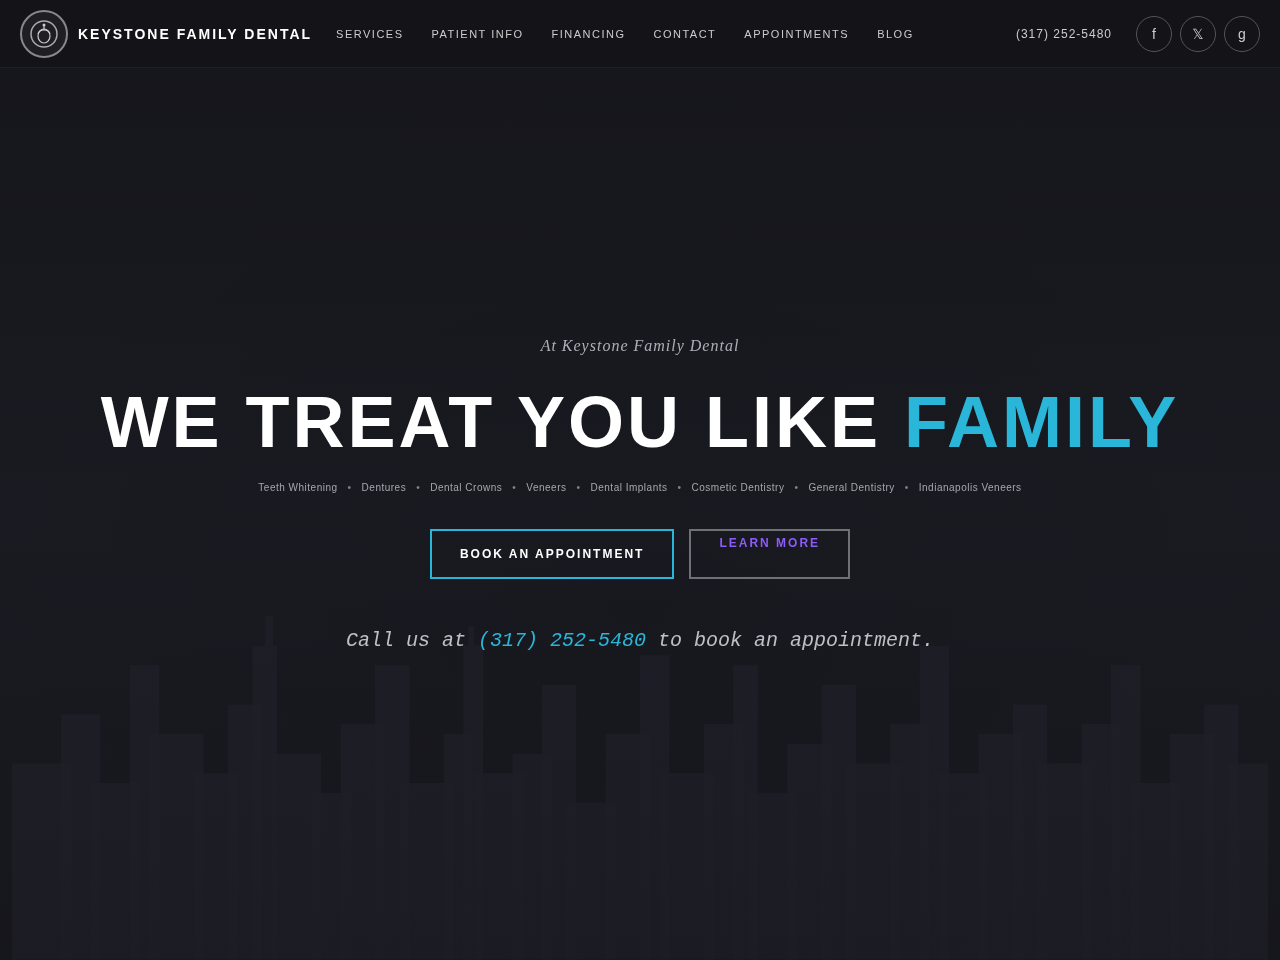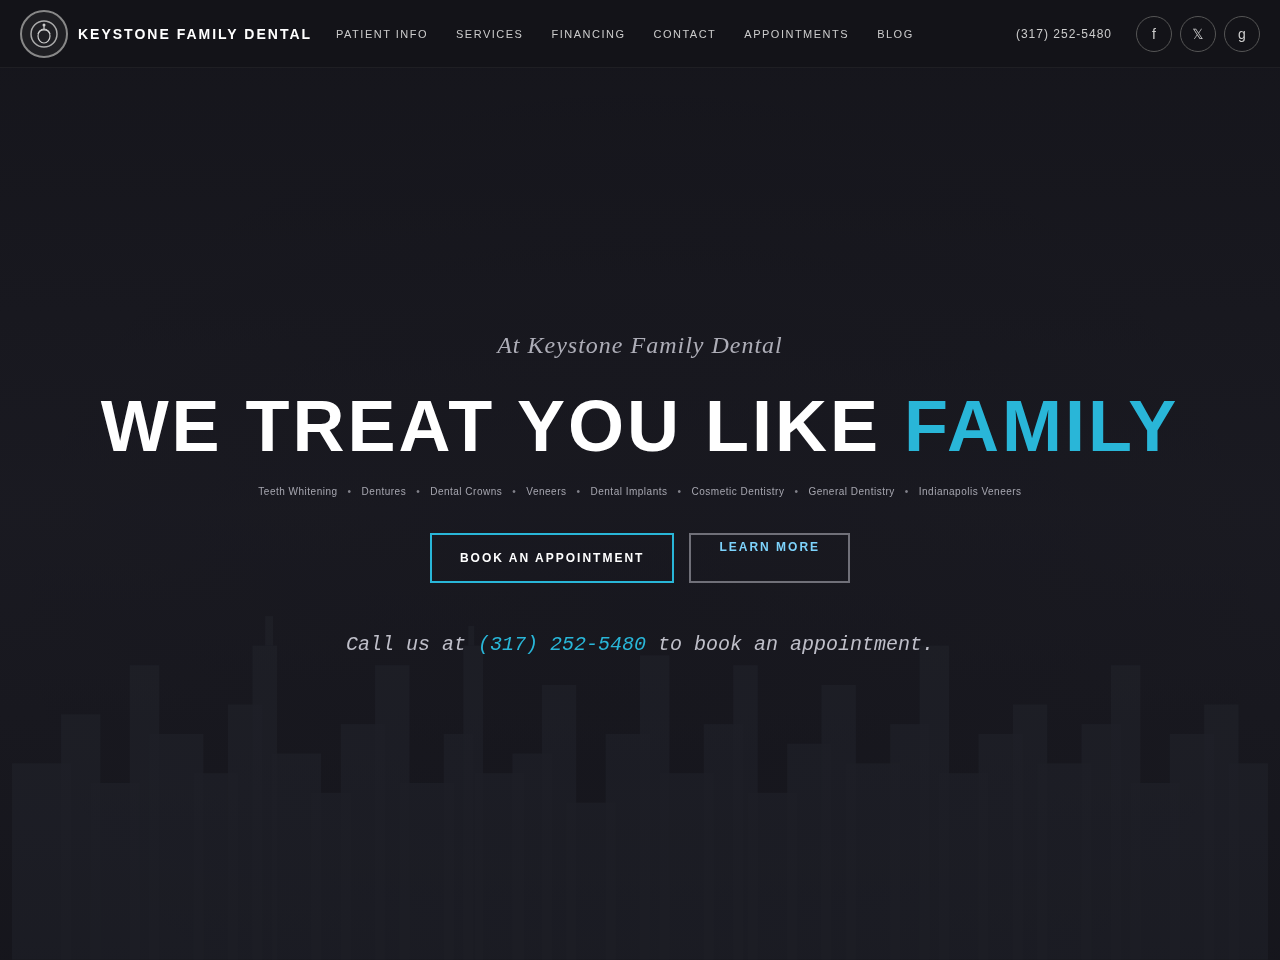--- a/index.html
+++ b/index.html
@@ -140,21 +140,21 @@
       z-index: 10;
       text-align: center;
       display: flex;
       flex-direction: column;
       align-items: center;
       gap: 0;
       margin-top: -40px;
     }
 
     .hero-subtitle {
-      font-size: 24px;
+      font-size: 16px;
       font-style: italic;
       color: rgba(200,200,210,0.85);
       letter-spacing: 1px;
       margin-bottom: 31px;
       font-family: Georgia, serif;
     }
 
     .hero-title {
       font-size: 72px;
       font-weight: 800;
@@ -206,21 +206,21 @@
       text-transform: uppercase;
       padding: 16px 28px;
       cursor: pointer;
       text-decoration: none;
       transition: background 0.2s;
     }
 
     .btn-secondary {
       background: transparent;
       border: 2px solid rgba(200,200,210,0.5);
-      color: #7dd3fc;
+      color: #8b5cf6;
       font-size: 12px;
       font-weight: 700;
       letter-spacing: 2px;
       text-transform: uppercase;
       padding: 5px 28px;
       cursor: pointer;
       text-decoration: none;
       transition: background 0.2s;
     }
 
@@ -247,22 +247,22 @@
         <ellipse cx="14" cy="16" rx="6" ry="7" stroke="#ccc" stroke-width="1.2" fill="none"></ellipse>
         <path d="M8 14 Q9 10 14 10 Q19 10 20 14" stroke="#ccc" stroke-width="1.2" fill="none"></path>
         <line x1="14" y1="10" x2="14" y2="6" stroke="#ccc" stroke-width="1.2"></line>
         <circle cx="14" cy="5" r="1.5" fill="#ccc"></circle>
       </svg>
     </div>
     <span class="logo-text">KEYSTONE FAMILY DENTAL</span>
   </a>
 
   <nav>
+    <a class="nav-link" href="#">SERVICES</a>
     <a class="nav-link" href="#">PATIENT INFO</a>
-    <a class="nav-link" href="#">SERVICES</a>
     <a class="nav-link" href="#">FINANCING</a>
     <a class="nav-link" href="#">CONTACT</a>
     <a class="nav-link" href="#">APPOINTMENTS</a>
     <a class="nav-link" href="#">BLOG</a>
   </nav>
 
   <div class="nav-right">
     <a class="phone-link" href="tel:3172525480">(317) 252-5480</a>
     <a class="social-icon" href="#">f</a>
     <a class="social-icon" href="#">𝕏</a>

